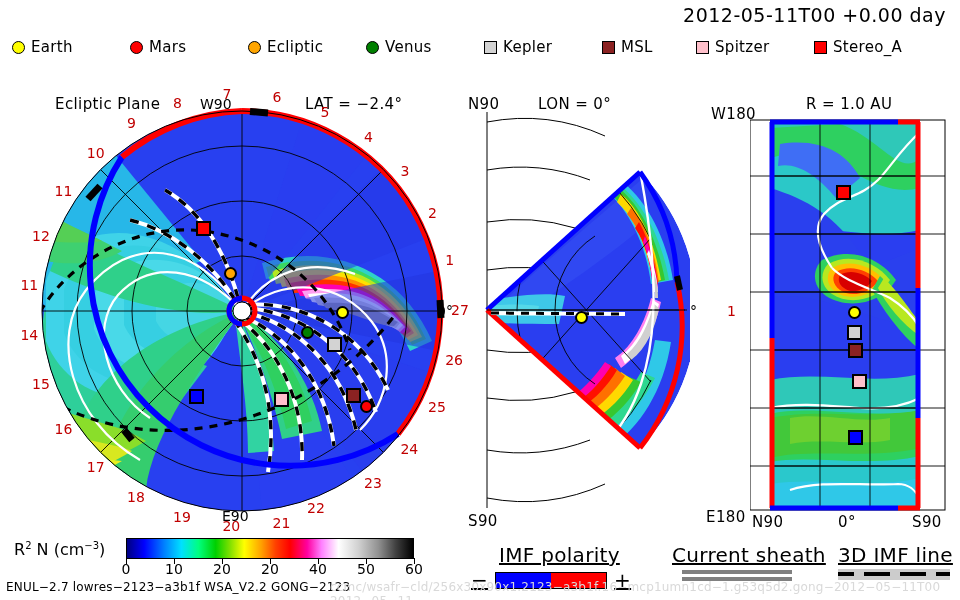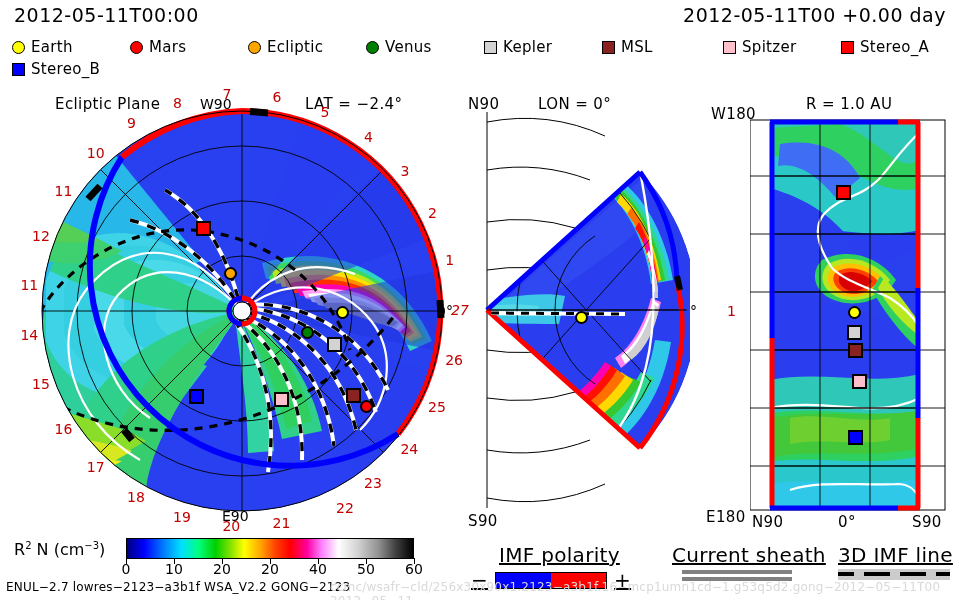--- a/index.html
+++ b/index.html
@@ -56,21 +56,20 @@
   
   #foot-left{left:6px;top:580px;font-size:12px;letter-spacing:.2px;}
   #foot-right{left:330px;top:580px;font-size:12px;color:#d9d9d9;letter-spacing:.2px;}
 
   svg{display:block;}
 </style>
 </head>
 <body>
 <div id="root">
 
-<div class="abs" id="hdr-left">2012-05-11T00:00</div>
 <div class="abs" id="hdr-right">2012-05-11T00 +0.00 day</div>
 
 <div class="abs" id="legend">
   <div class="lg-row">
     <div class="lg-item" style="width:118px">
       <span class="lg-sym circ" style="background:#ffff00"></span>
       <span class="lg-lab">Earth</span>
     </div>
     <div class="lg-item" style="width:118px">
       <span class="lg-sym circ" style="background:#ff0000"></span>
@@ -81,37 +80,31 @@
       <span class="lg-lab">Ecliptic</span>
     </div>
     <div class="lg-item" style="width:118px">
       <span class="lg-sym circ" style="background:#008000"></span>
       <span class="lg-lab">Venus</span>
     </div>
     <div class="lg-item" style="width:118px">
       <span class="lg-sym" style="background:#d3d3d3"></span>
       <span class="lg-lab">Kepler</span>
     </div>
-    <div class="lg-item" style="width:121px">
+    <div class="lg-item" style="width:94px">
       <span class="lg-sym" style="background:#8b2222"></span>
       <span class="lg-lab">MSL</span>
     </div>
     <div class="lg-item" style="width:118px">
       <span class="lg-sym" style="background:#ffc0cb"></span>
       <span class="lg-lab">Spitzer</span>
     </div>
     <div class="lg-item">
       <span class="lg-sym" style="background:#ff0000"></span>
       <span class="lg-lab">Stereo_A</span>
-    </div>
-  </div>
-  <div class="lg-row">
-    <div class="lg-item">
-      <span class="lg-sym" style="background:#0000ff"></span>
-      <span class="lg-lab">Stereo_B</span>
     </div>
   </div>
 </div>
 
 <div class="abs ptitle" style="left:55px;top:95px">Ecliptic Plane</div>
 <div class="abs ptitle" style="left:305px;top:95px">LAT = −2.4°</div>
 
 <div class="abs ptitle" style="left:468px;top:95px">N90</div>
 <div class="abs ptitle" style="left:538px;top:95px">LON = 0°</div>
 <div class="abs ptitle" style="left:468px;top:512px">S90</div>
@@ -287,26 +280,26 @@
       <div class="abs rlab" style="left: 32.0264px; top: 228.124px;">12</div>
       <div class="abs rlab" style="left: 20.4605px; top: 276.924px;">11</div>
       <div class="abs rlab" style="left: 20.4605px; top: 327.076px;">14</div>
       <div class="abs rlab" style="left: 32.0264px; top: 375.876px;">15</div>
       <div class="abs rlab" style="left: 54.5346px; top: 420.694px;">16</div>
       <div class="abs rlab" style="left: 86.7718px; top: 459.113px;">17</div>
       <div class="abs rlab" style="left: 127px; top: 489.061px;">18</div>
       <div class="abs rlab" style="left: 173.051px; top: 508.926px;">19</div>
       <div class="abs rlab" style="left: 222.441px; top: 517.635px;">20</div>
       <div class="abs rlab" style="left: 272.508px; top: 514.718px;">21</div>
-      <div class="abs rlab" style="left: 336px; top: 500.335px; text-align: right;">22</div>
+      <div class="abs rlab" style="left: 307px; top: 500.335px; text-align: right;">22</div>
       <div class="abs rlab" style="left: 363.986px; top: 475.259px;">23</div>
       <div class="abs rlab" style="left: 400.466px; top: 440.842px;">24</div>
       <div class="abs rlab" style="left: 428.025px; top: 398.941px;">25</div>
       <div class="abs rlab" style="left: 445.178px; top: 351.813px;">26</div>
-      <div class="abs rlab" style="left: 451px; top: 302px; font-style: italic;">27</div>
+      <div class="abs rlab" style="left: 451px; top: 302px;">27</div>
     </div>
 
 <svg class="abs" style="left:455px;top:110px" width="235" height="400">
   <defs>
     <clipPath id="wedgeClip">
       <path d="M 32,200 L 185,62 A196,196 0 0,1 185,338 Z"></path>
     </clipPath>
   </defs>
 
   <g stroke="#000" stroke-width="1" fill="none">

